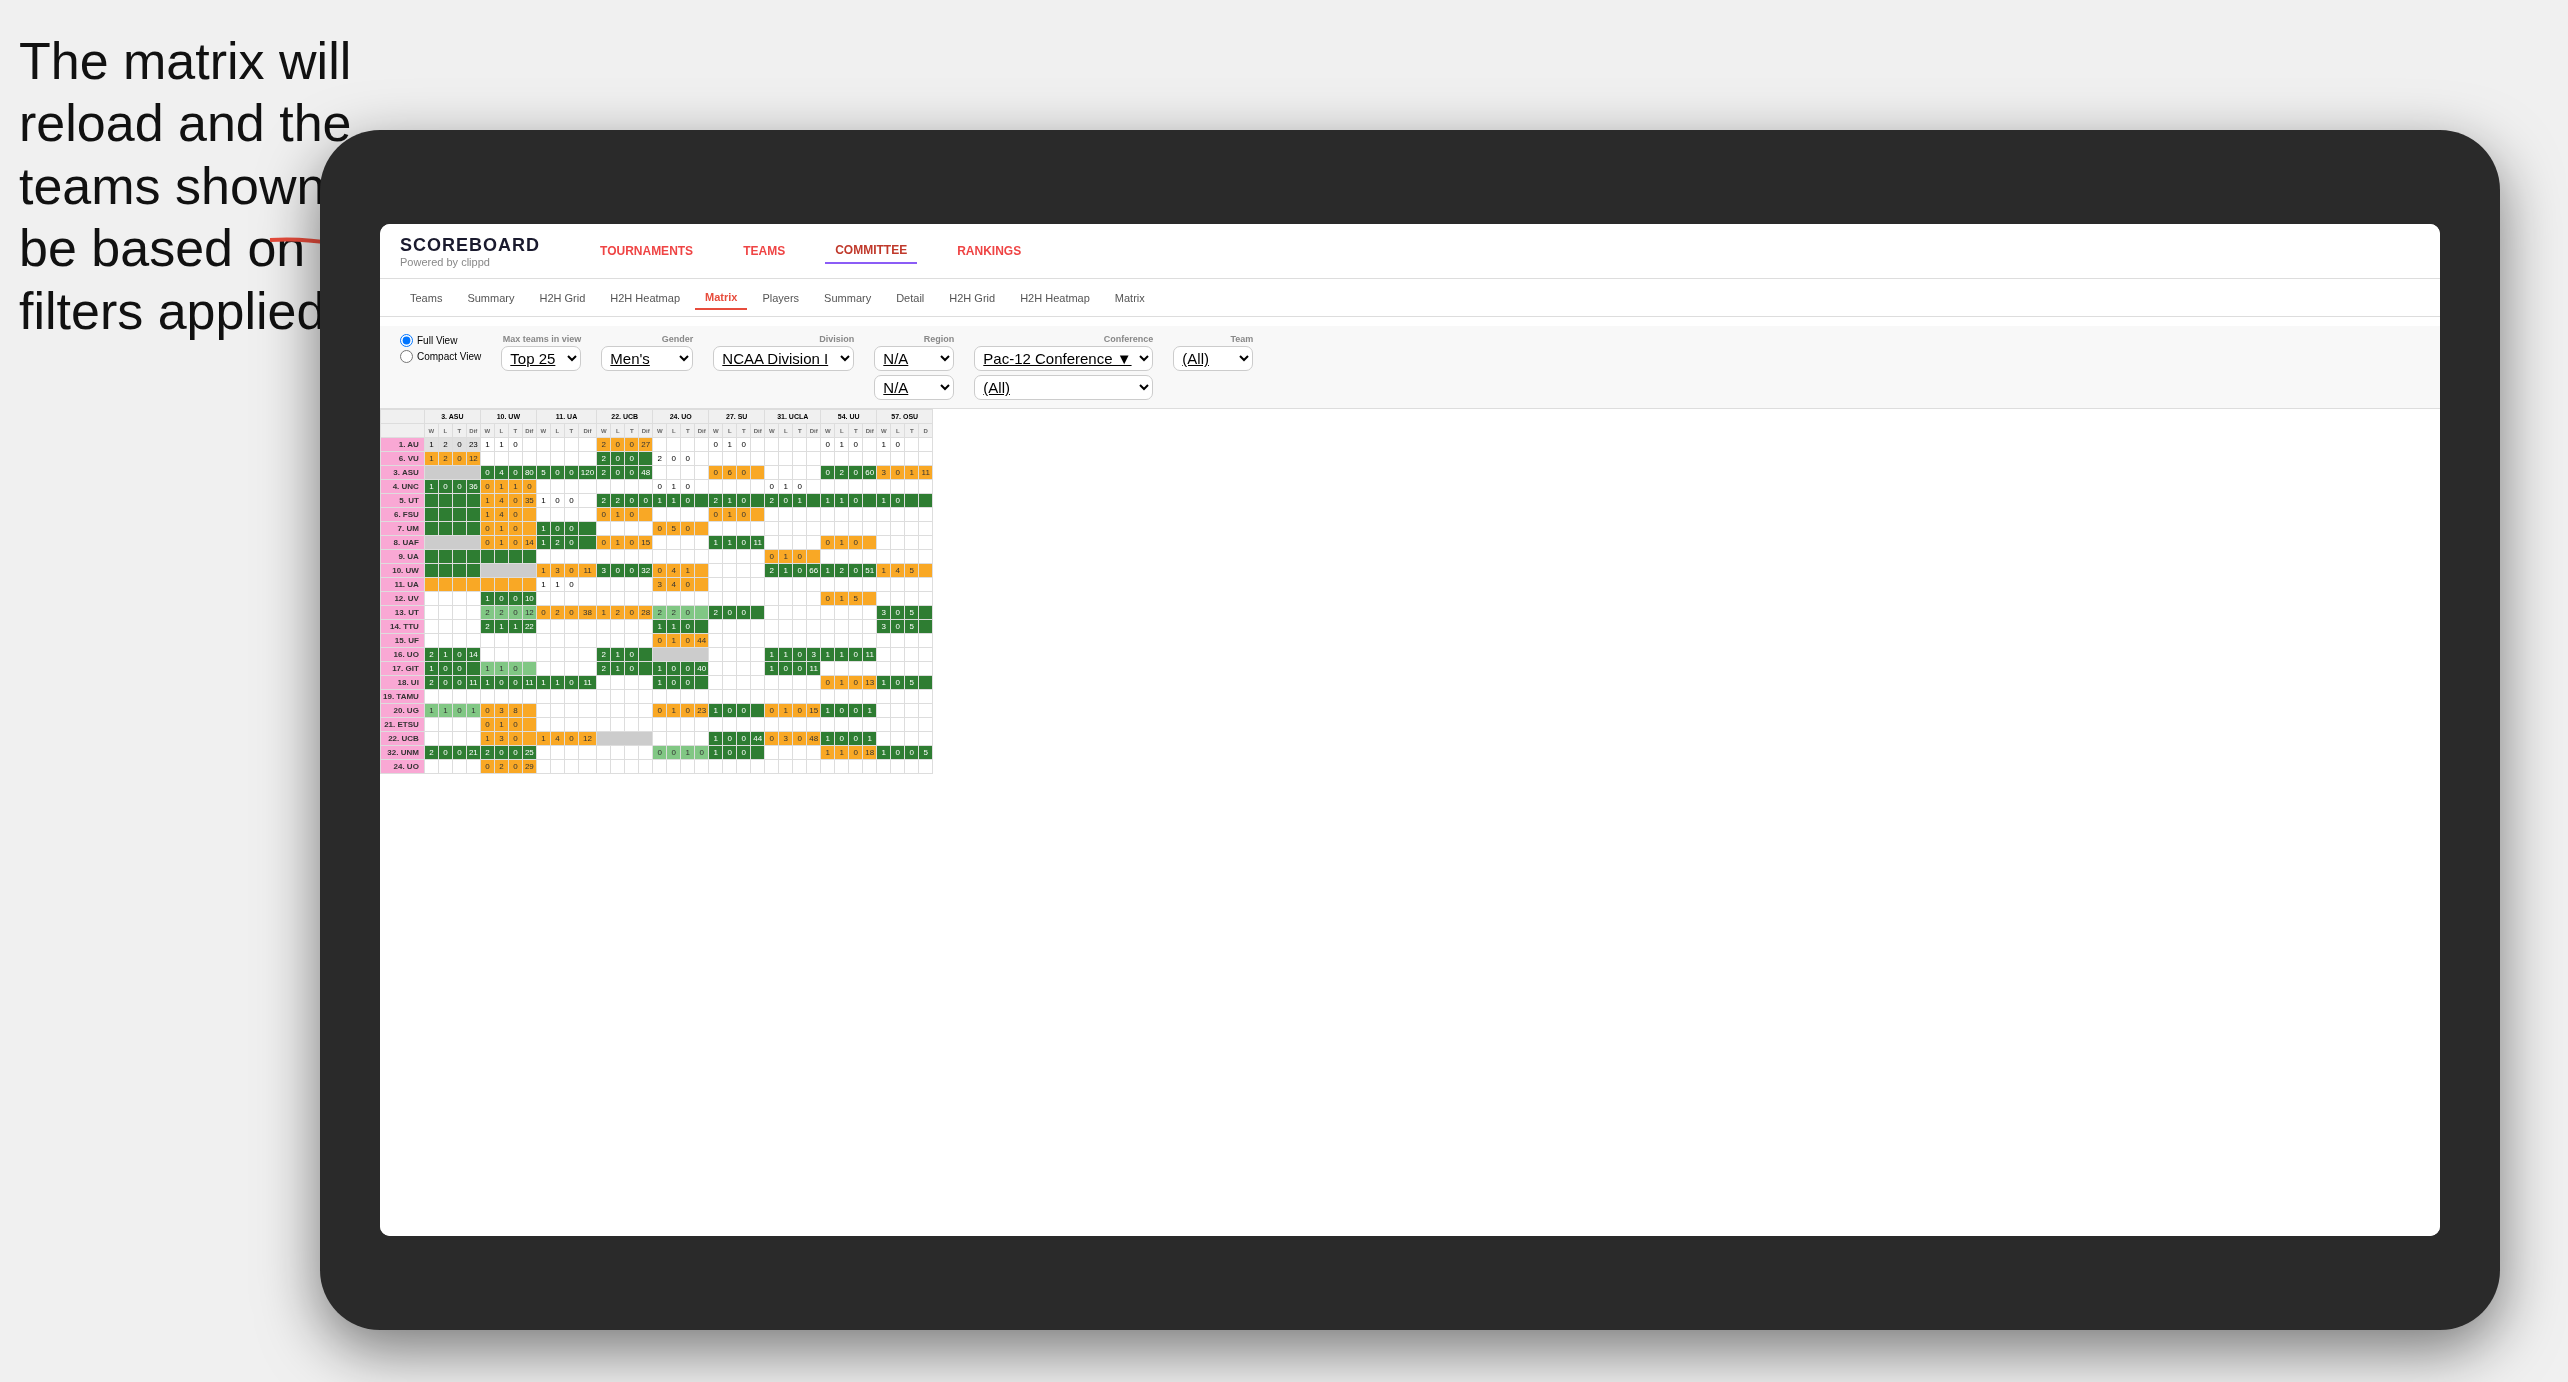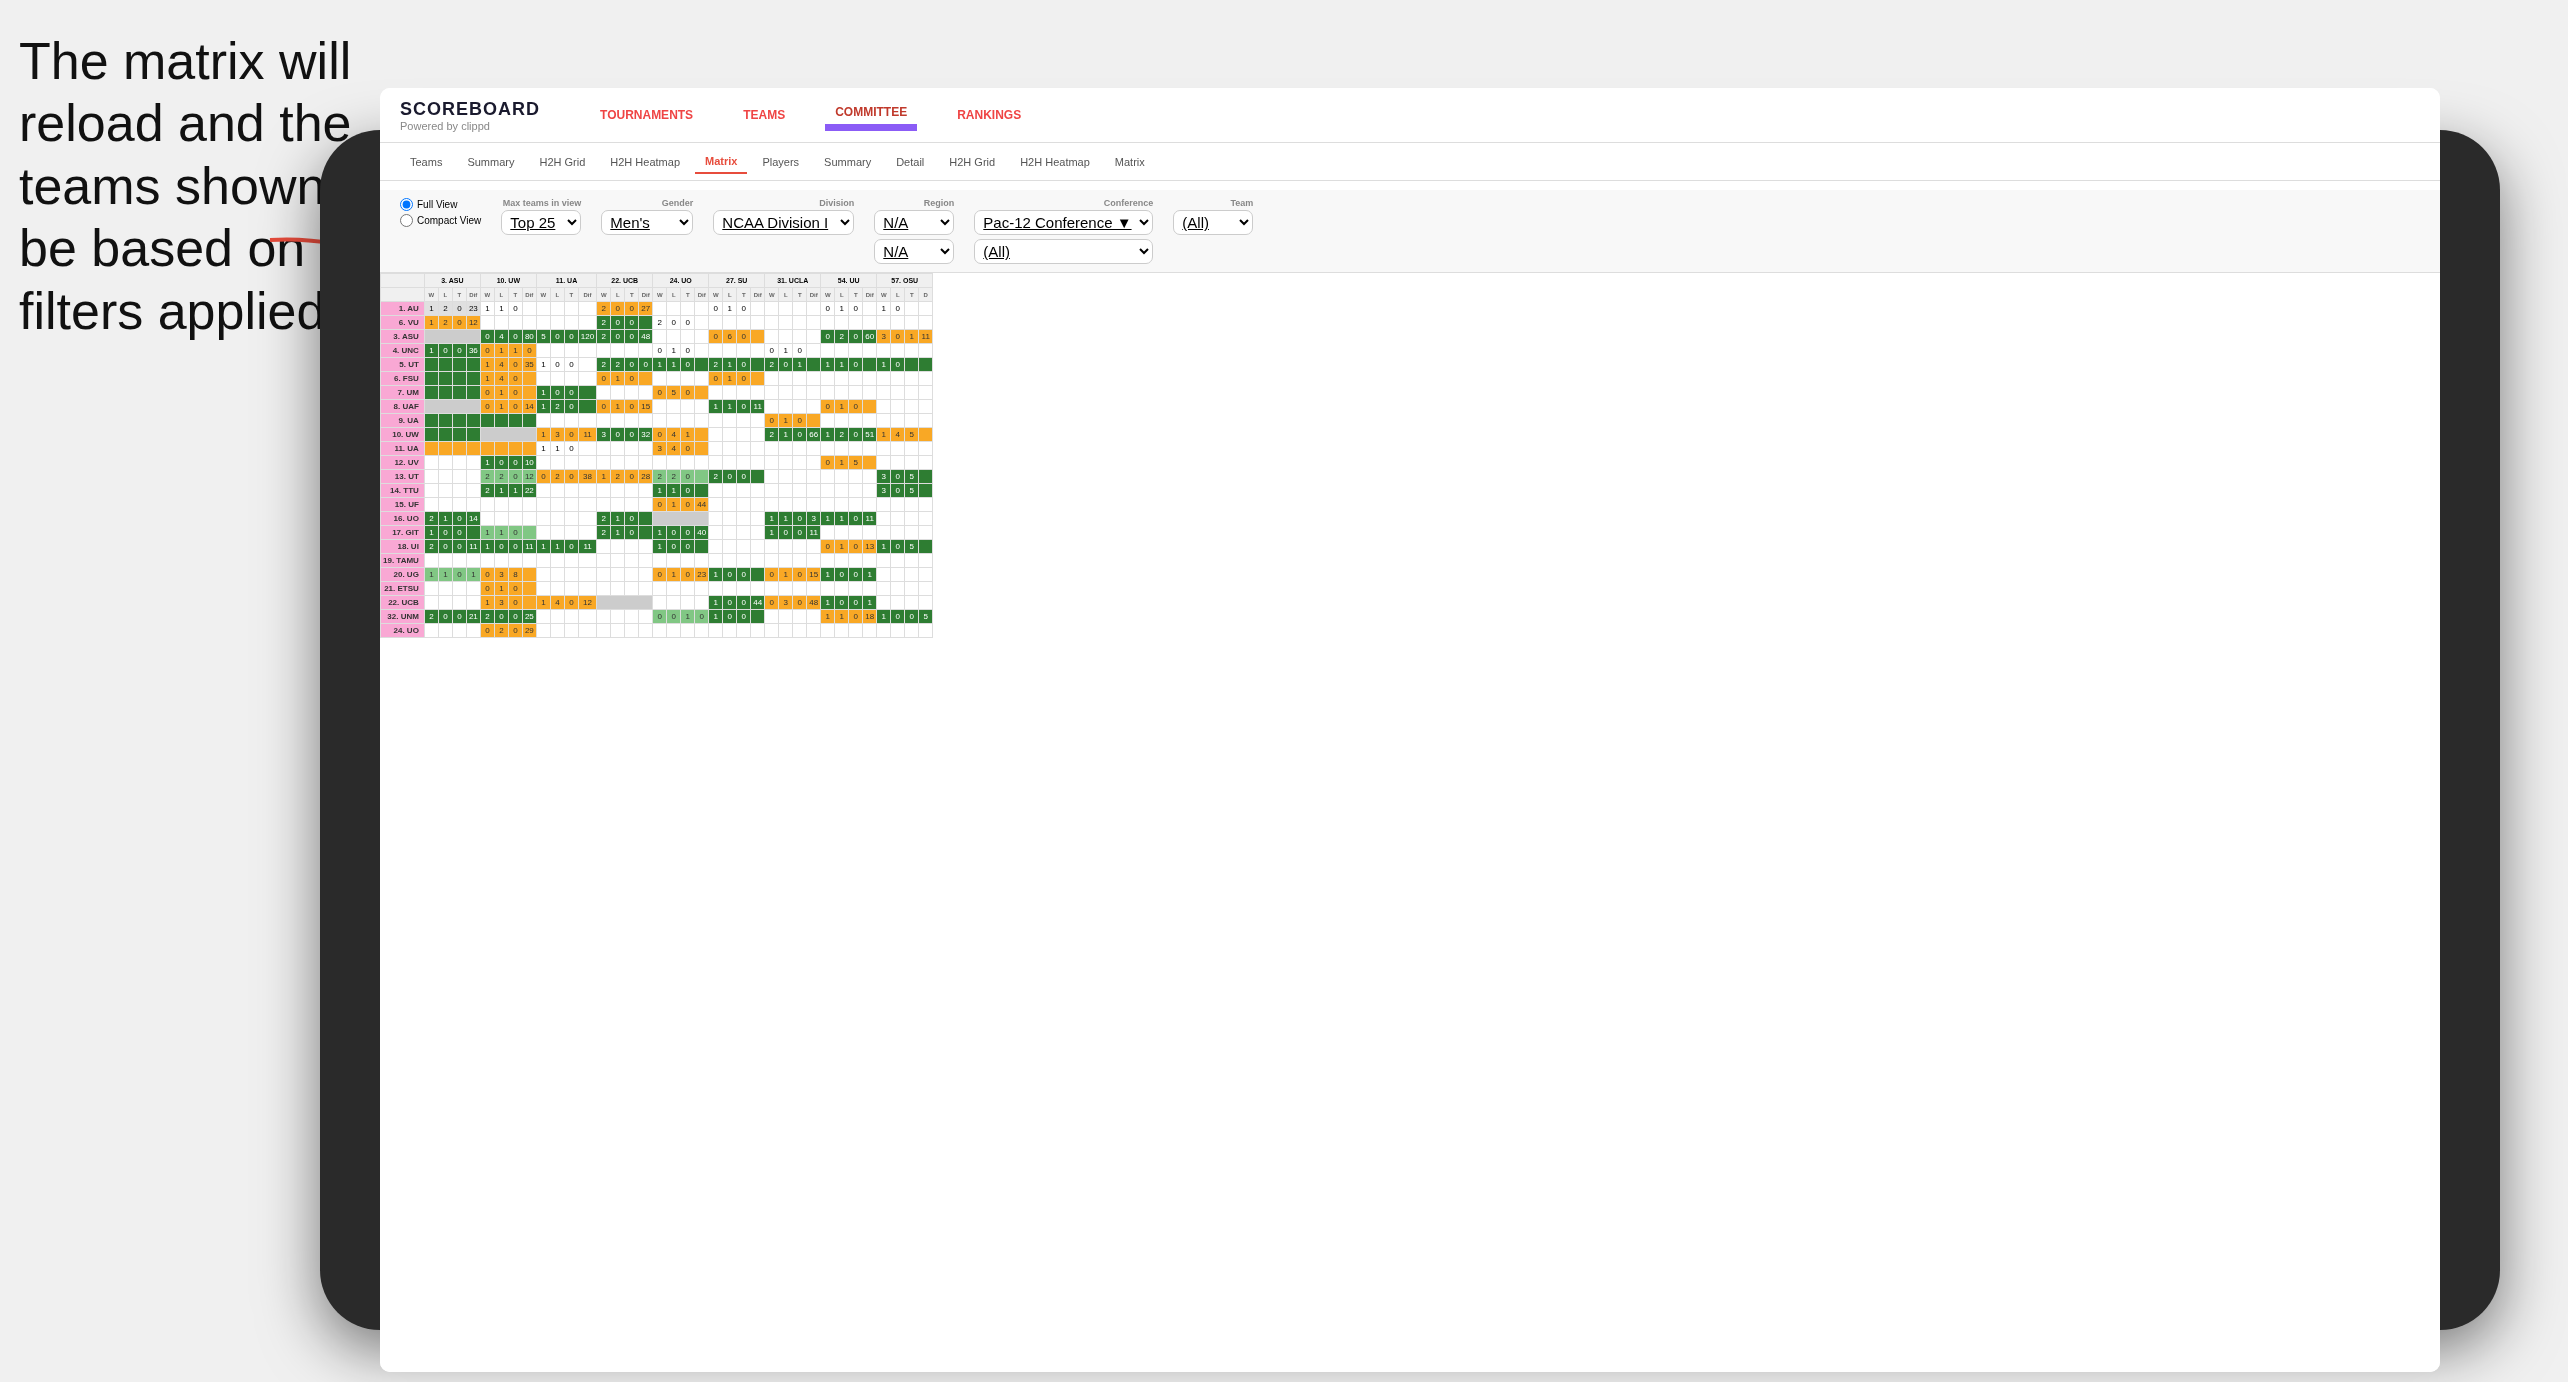--- a/index.html
+++ b/index.html
@@ -34,21 +34,21 @@
       background: #2a2a2a;
       border-radius: 60px;
       box-shadow: 0 20px 60px rgba(0,0,0,0.5);
       display: flex;
       align-items: center;
       justify-content: center;
     }
 
     .tablet-screen {
       width: 2060px;
-      height: 1284px;
+      height: 1012px;
       background: #fff;
       border-radius: 10px;
       overflow: hidden;
       position: relative;
     }
 
     
     .top-nav {
       height: 55px;
       background: #fff;
@@ -81,21 +81,21 @@
       font-size: 12px;
       font-weight: 600;
       color: #ef4444;
       padding: 5px 10px;
       cursor: pointer;
       text-decoration: none;
     }
 
     .nav-item.active {
       color: #c0392b;
-      border-bottom: 7px solid #8b5cf6;
+      border-bottom: 2px solid #8b5cf6;
     }
 
     
     .sub-nav {
       height: 38px;
       background: #fff;
       border-bottom: 1px solid #ddd;
       display: flex;
       align-items: center;
       padding: 0 20px;

